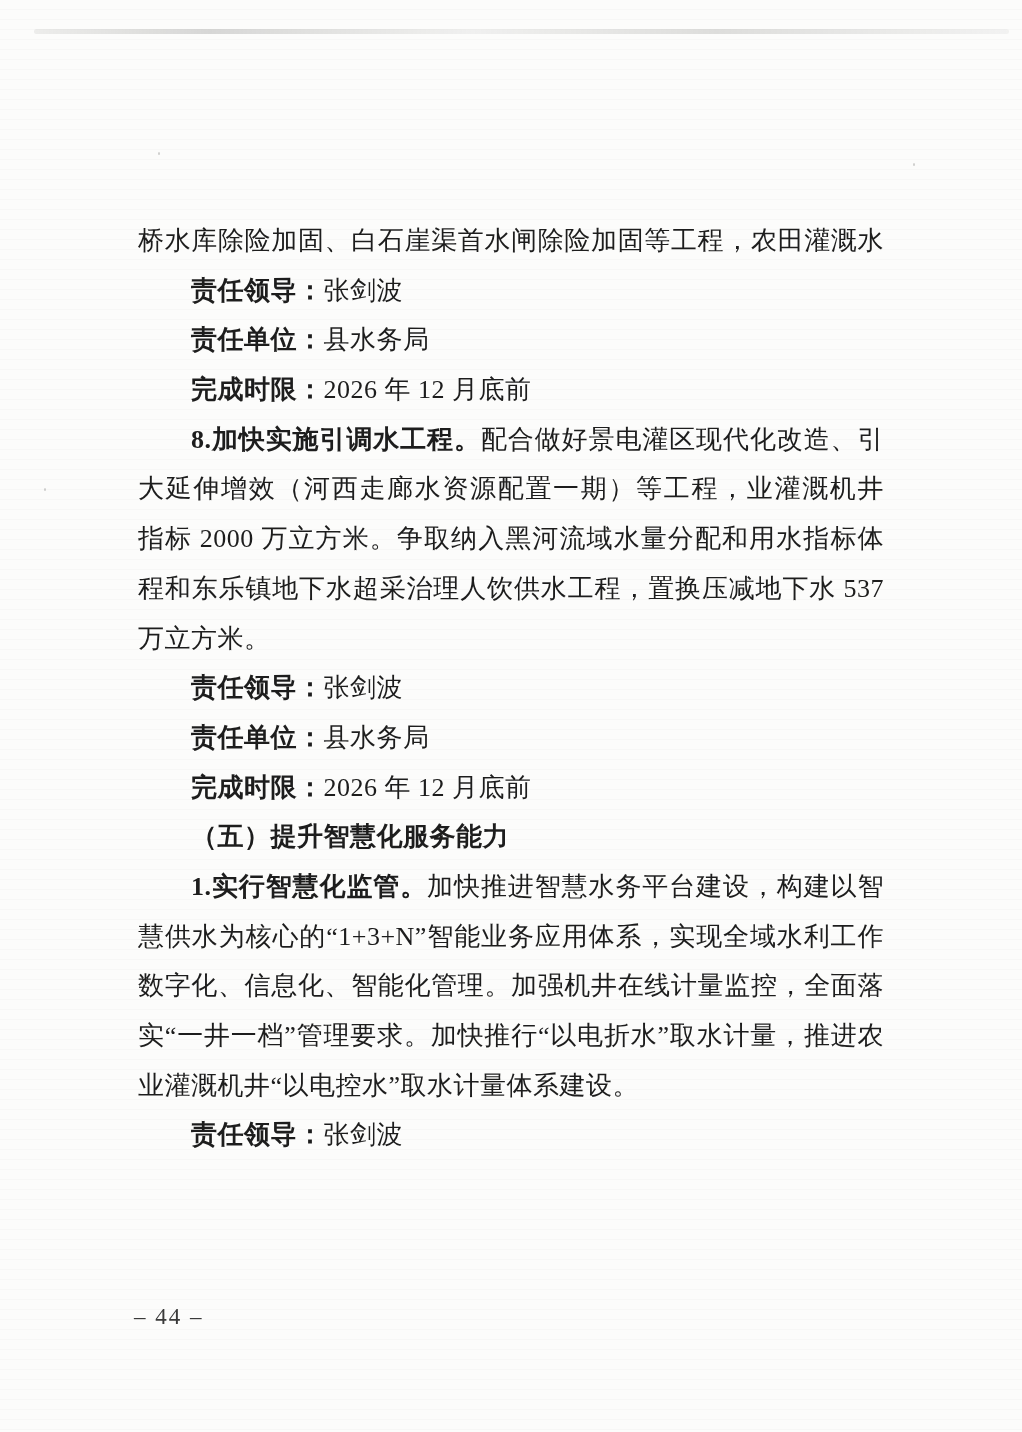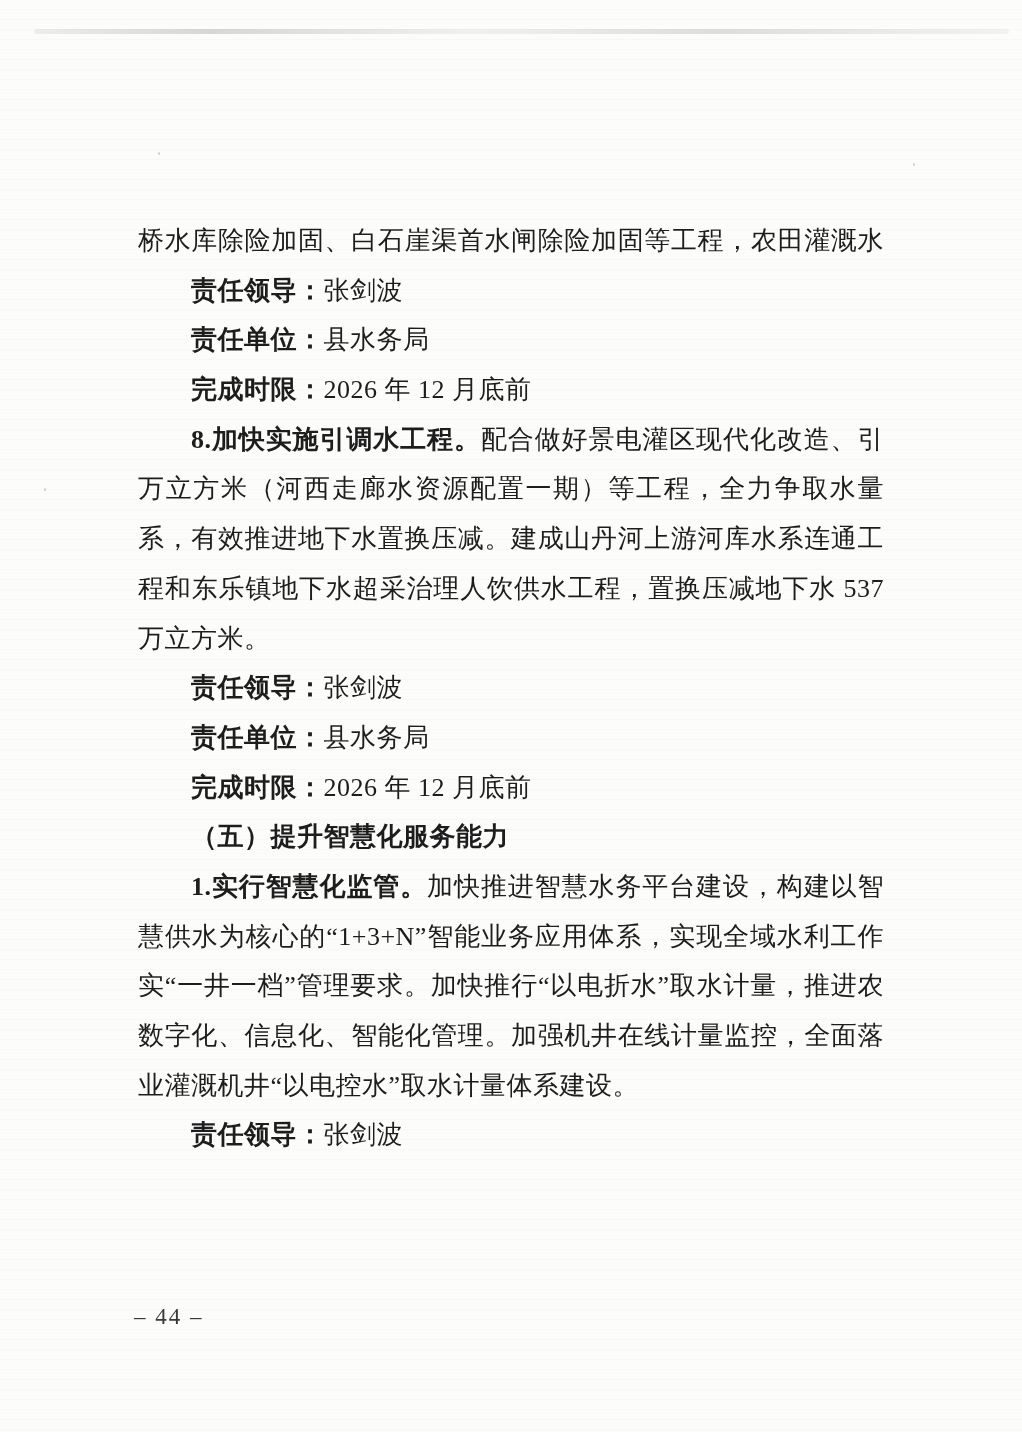--- a/index.html
+++ b/index.html
@@ -101,30 +101,30 @@
   <div class="speckle s2"></div>
   <div class="speckle s3"></div>
   <div class="speckle s4"></div>
 
   <div class="doc-body">
       <div class="line justify"><span class="seg">桥水库除险加固、白石崖渠首水闸除险加固等工程，农田灌溉水</span></div>
       <div class="line indent"><span class="seg bold">责任领导：</span><span class="seg">张剑波</span></div>
       <div class="line indent"><span class="seg bold">责任单位：</span><span class="seg">县水务局</span></div>
       <div class="line indent"><span class="seg bold">完成时限：</span><span class="seg">2026 年 12 月底前</span></div>
       <div class="line justify indent"><span class="seg bold">8.加快实施引调水工程。</span><span class="seg">配合做好景电灌区现代化改造、引</span></div>
-      <div class="line justify"><span class="seg">万立方米（河西走廊水资源配置一期）等工程，全力争取水量</span></div>
-      <div class="line justify"><span class="seg">系，有效推进地下水置换压减。建成山丹河上游河库水系连通工</span></div>
+      <div class="line justify"><span class="seg">大延伸增效（河西走廊水资源配置一期）等工程，业灌溉机井</span></div>
+      <div class="line justify"><span class="seg">指标 2000 万立方米。争取纳入黑河流域水量分配和用水指标体</span></div>
       <div class="line justify"><span class="seg">程和东乐镇地下水超采治理人饮供水工程，置换压减地下水 537</span></div>
       <div class="line"><span class="seg">万立方米。</span></div>
       <div class="line indent"><span class="seg bold">责任领导：</span><span class="seg">张剑波</span></div>
       <div class="line indent"><span class="seg bold">责任单位：</span><span class="seg">县水务局</span></div>
       <div class="line indent"><span class="seg bold">完成时限：</span><span class="seg">2026 年 12 月底前</span></div>
       <div class="line indent"><span class="seg bold">（五）提升智慧化服务能力</span></div>
       <div class="line justify indent"><span class="seg bold">1.实行智慧化监管。</span><span class="seg">加快推进智慧水务平台建设，构建以智</span></div>
       <div class="line justify"><span class="seg">慧供水为核心的“1+3+N”智能业务应用体系，实现全域水利工作</span></div>
+      <div class="line justify"><span class="seg">数字化、信息化、智能化管理。加强机井在线计量监控，全面落</span></div>
       <div class="line justify"><span class="seg">实“一井一档”管理要求。加快推行“以电折水”取水计量，推进农</span></div>
-      <div class="line justify"><span class="seg">数字化、信息化、智能化管理。加强机井在线计量监控，全面落</span></div>
       <div class="line"><span class="seg">业灌溉机井“以电控水”取水计量体系建设。</span></div>
       <div class="line indent"><span class="seg bold">责任领导：</span><span class="seg">张剑波</span></div>
     </div>
 
   <div class="page-number">– 44 –</div>
 </div>
 
 </body></html>

